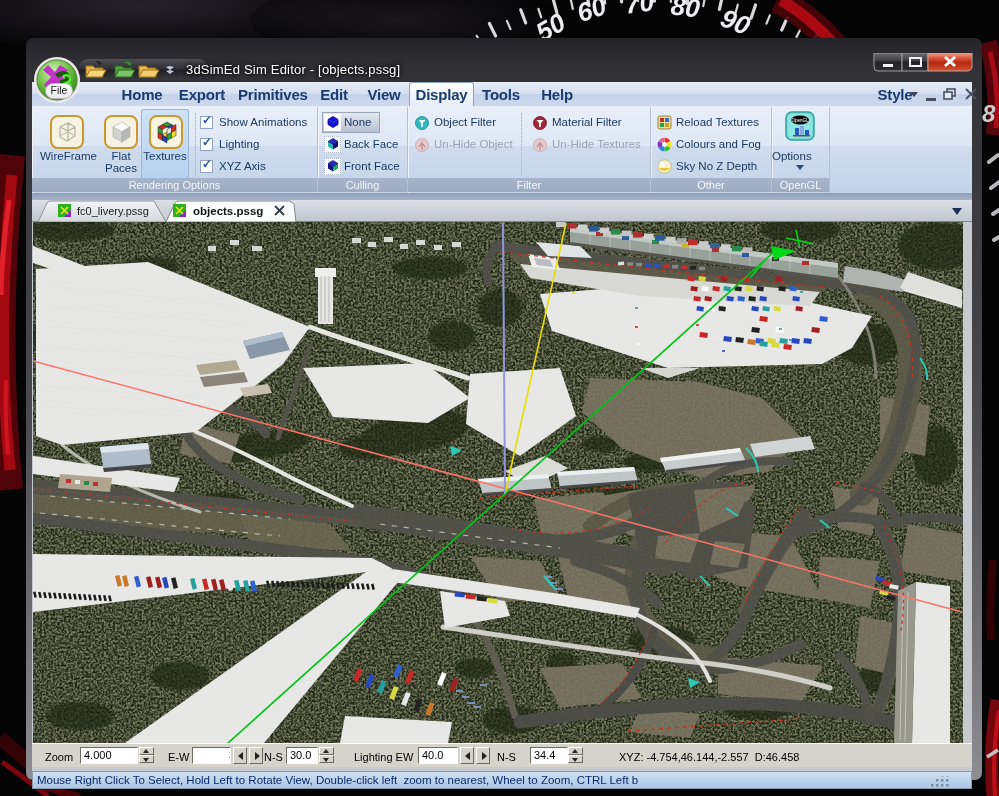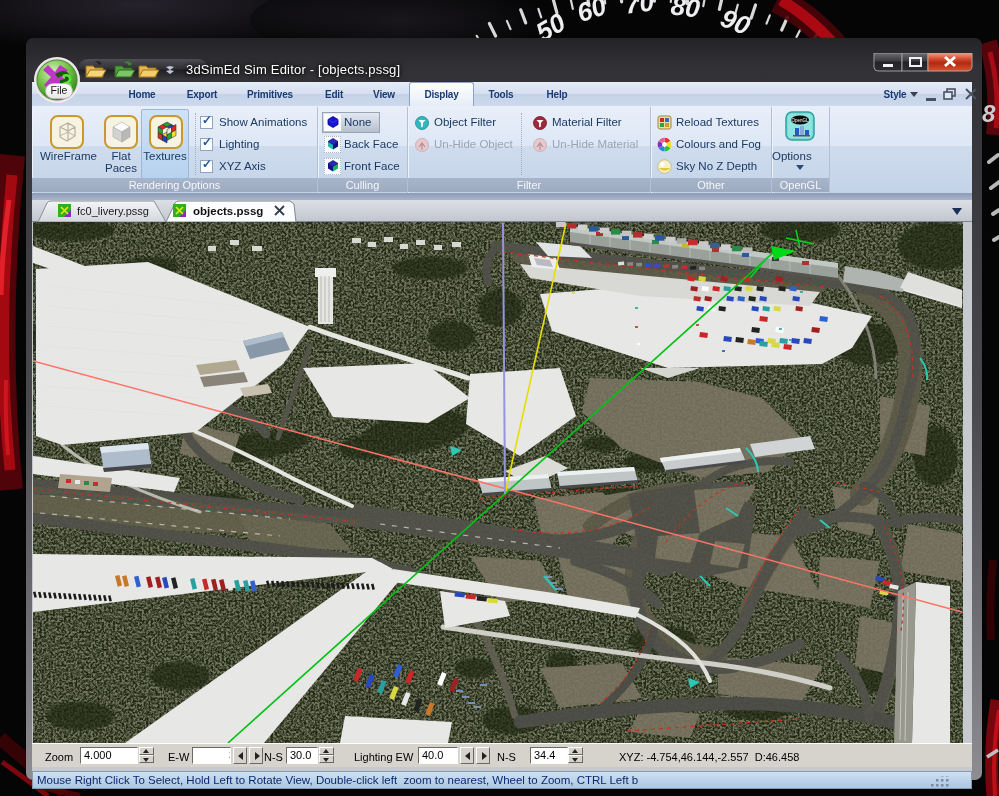--- a/index.html
+++ b/index.html
@@ -8,21 +8,21 @@
   #win{position:absolute;left:26px;top:38px;width:956px;height:742px;border-radius:7px;
      background:linear-gradient(180deg,#242428 0%,#323236 4%,#4a4a4e 50%,#6e6e72 78%,#8e8e92 100%);
      box-shadow:0 0 1px #000;}
   .abs{position:absolute;}
   
   #titletxt{position:absolute;left:186px;top:46px;width:320px;color:#fff;font-size:13px;
      text-shadow:0 0 6px #000,0 0 3px #000;letter-spacing:.2px;}
   
   #menurow{position:absolute;left:32px;top:66px;width:940px;height:24px;
      background:linear-gradient(180deg,#e6ecf7 0%,#d5dff0 50%,#c4d2e8 51%,#cdd9ec 100%);}
-  .mtab{position:absolute;top:2px;height:22px;line-height:22px;font-size:10px;font-weight:bold;color:#1a3a70;text-align:center;letter-spacing:-0.2px;}
+  .mtab{position:absolute;top:2px;height:22px;line-height:22px;font-size:15px;font-weight:bold;color:#1a3a70;text-align:center;letter-spacing:-0.2px;}
   #disptab{position:absolute;left:377px;top:0;width:65px;height:24px;background:linear-gradient(180deg,#fdfefe,#f0f5fb 60%,#e4ecf7);
      border:1px solid #8da4c1;border-bottom:none;border-radius:3px 3px 0 0;box-sizing:border-box;}
   
   #ribbon{position:absolute;left:32px;top:90px;width:940px;height:88px;
      background:linear-gradient(180deg,#e9eff9 0%,#dde7f5 45%,#cfdcee 46%,#c3d3e8 100%);}
   .grp{position:absolute;top:1px;height:86px;border-right:1px solid #b2bfd4;box-shadow:1px 0 0 #eef2f9 inset;}
   .gcap{position:absolute;left:0;bottom:1px;width:100%;height:14px;font-size:11px;line-height:14px;text-align:center;
      color:#f3f6fa;background:linear-gradient(180deg,#a7b4c9,#9dabc2);}
   .rlbl{font-size:11.5px;color:#1b3a63;position:absolute;white-space:nowrap;}
   .gray{color:#9aa4b2 !important;}
@@ -303,21 +303,21 @@
       <div class="abs" style="left:113px;top:6px;width:1px;height:62px;border-left:1px dotted #9fb0c6;"></div>
       <svg class="abs" style="left:125px;top:9px;" width="14" height="14" viewBox="0 0 14 14">
         <circle cx="7" cy="7" r="6.5" fill="#a02838" stroke="#701825" stroke-width="0.8"></circle>
         <path d="M3.5 4 h7 l-2.6 3 v3.5 l-1.8 1 v-4.5 z" fill="#fff"></path>
       </svg>
       <svg class="abs" style="left:125px;top:31px;" width="14" height="14" viewBox="0 0 14 14">
         <circle cx="7" cy="7" r="6.5" fill="#e8c8cc" stroke="#c8a8ac" stroke-width="0.8"></circle>
         <path d="M4 9 l3 -4 l3 4 m-3 -4 v7" stroke="#b09098" stroke-width="1.2" fill="none"></path>
       </svg>
       <div class="rlbl" style="left:144px;top:9px;">Material Filter</div>
-      <div class="rlbl gray" style="left:144px;top:31px;">Un-Hide Material</div>
+      <div class="rlbl gray" style="left:144px;top:31px;">Un-Hide Textures</div>
     </div>
 
     <div class="grp" style="left:619px;width:120px;">
       <div class="gcap">Other</div>
       <svg class="abs" style="left:6px;top:8px;" width="15" height="15" viewBox="0 0 15 15">
         <rect x="1" y="1" width="13" height="13" rx="2" fill="#e8dca8" stroke="#a08830" stroke-width="1"></rect>
         <rect x="3" y="3" width="4" height="4" fill="#c03020"></rect>
           <rect x="8" y="3" width="4" height="4" fill="#3868c8"></rect>
         <rect x="3" y="8" width="4" height="4" fill="#30a040"></rect>
           <rect x="8" y="8" width="4" height="4" fill="#c8a020"></rect>

